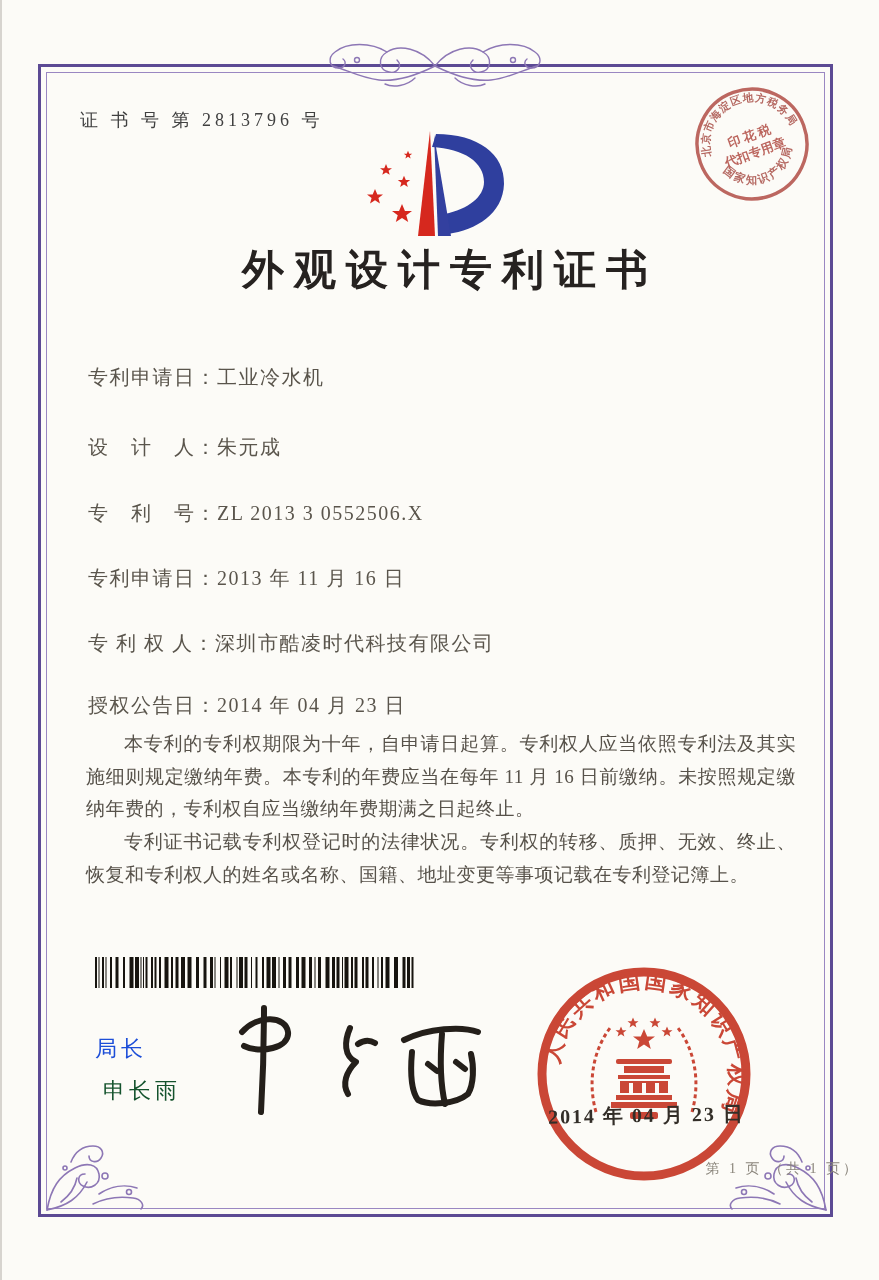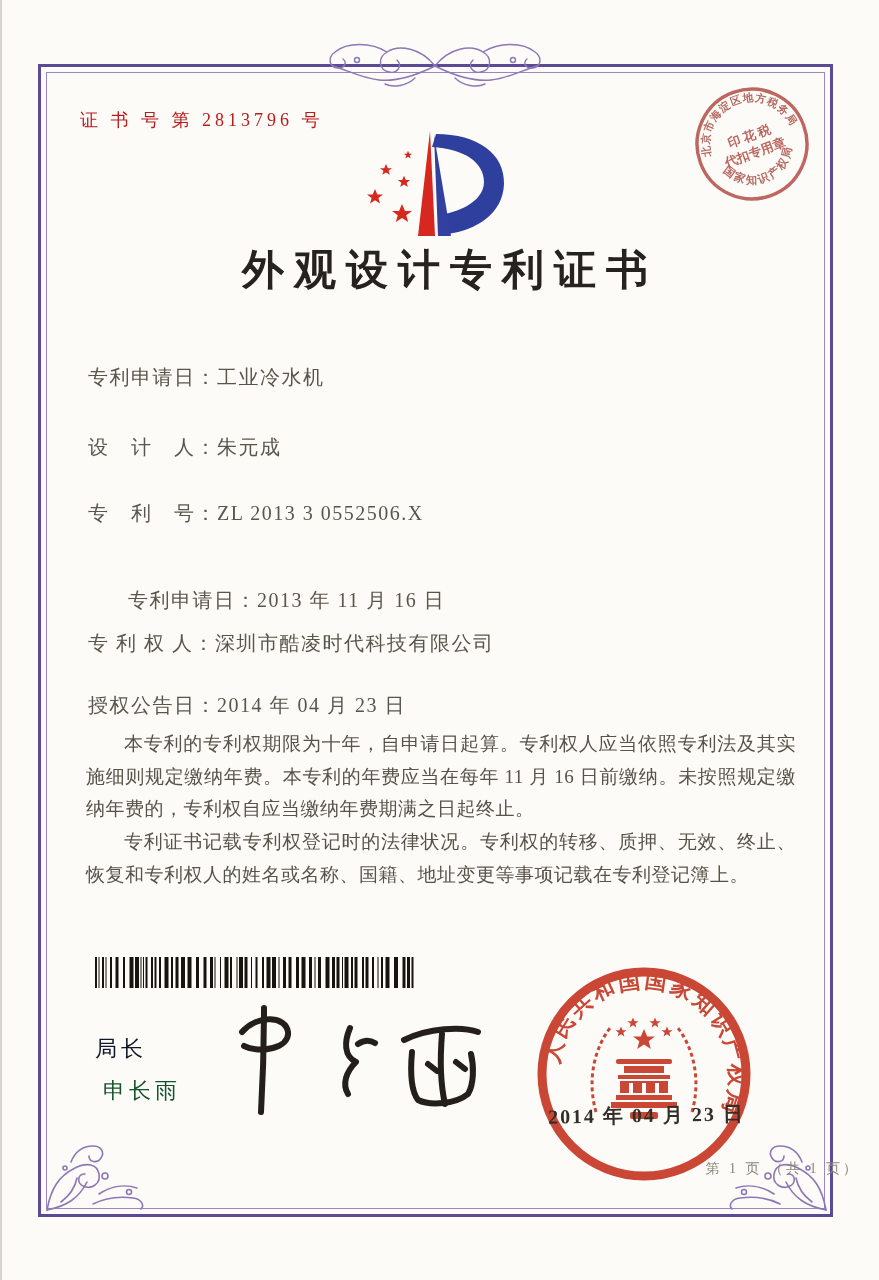--- a/index.html
+++ b/index.html
@@ -15,45 +15,45 @@
   .frame-outer { position:absolute; left:38px; top:64px; width:795px; height:1153px;
     border:3px solid #5c4a94; }
   .frame-inner { position:absolute; left:46px; top:72px; width:779px; height:1137px;
     border:1px solid #9a87c2; }
   .ornament { position:absolute; pointer-events:none; }
   .ornament.top-flourish { left:295px; top:36px; width:280px; height:58px; }
   .ornament.corner-left  { left:41px;  top:1104px; width:112px; height:112px; }
   .ornament.corner-right { left:720px; top:1104px; width:112px; height:112px; transform:scaleX(-1); }
 
   .cert-no { position:absolute; left:80px; top:108px; font-size:18px;
-    color:#b91c1c; letter-spacing:4px; }
+    color:#404040; letter-spacing:4px; }
 
   
   .tax-stamp { position:absolute; left:692px; top:84px; width:120px; height:120px;
     transform:rotate(-20deg); opacity:.9; }
 
   
   .sipo-logo { position:absolute; left:356px; top:122px; width:152px; height:122px; }
 
   .doc-title { position:absolute; left:0; top:242px; width:876px; text-align:center;
     font-size:42px; font-weight:bold; letter-spacing:10px; color:#262220;margin-left:12px; }
 
   .field { position:absolute; left:88px; font-size:20px; color:#5a554c;
     letter-spacing:1.5px; white-space:nowrap; }
   .field.f0 { top:364px; } .field.f1 { top:434px; } .field.f2 { top:500px; }
-  .field.f3 { top:587px;margin-left:40px; } .field.f4 { top:630px; } .field.f5 { top:692px; }
+  .field.f3 { top:565px; } .field.f4 { top:630px; } .field.f5 { top:692px; }
 
   .body-text { position:absolute; left:86px; top:728px; width:710px;
     font-size:19px; line-height:1.72; color:#57524a; text-align:justify;
     letter-spacing:0.5px; }
   .body-text p { margin:0; text-indent:2em; }
 
   .barcode-wrap { position:absolute; left:95px; top:957px; width:326px; height:31px; }
 
-  .sig-role { position:absolute; left:95px; top:1034px; font-size:22px; color:#0f172a; letter-spacing:4px; }
+  .sig-role { position:absolute; left:95px; top:1034px; font-size:22px; color:#1d4ed8; letter-spacing:4px; }
   .sig-name { position:absolute; left:95px; top:1076px; font-size:22px; color:#14532d; letter-spacing:4px;margin-left:8px; }
   .sig-script { position:absolute; left:198px; top:998px; width:300px; height:124px; }
 
   .seal { position:absolute; left:532px; top:962px; width:224px; height:224px; opacity:.96; }
   .seal-date { position:absolute; left:548px; top:1102px; font-size:20px; font-weight:bold;
     color:#332e28; letter-spacing:2px; transform:rotate(-1deg); white-space:nowrap; }
 
   .page-footer { position:absolute; left:0; top:1160px; width:860px; text-align:right;
     font-size:14px; color:#8a857b; letter-spacing:3px; }
 </style>

